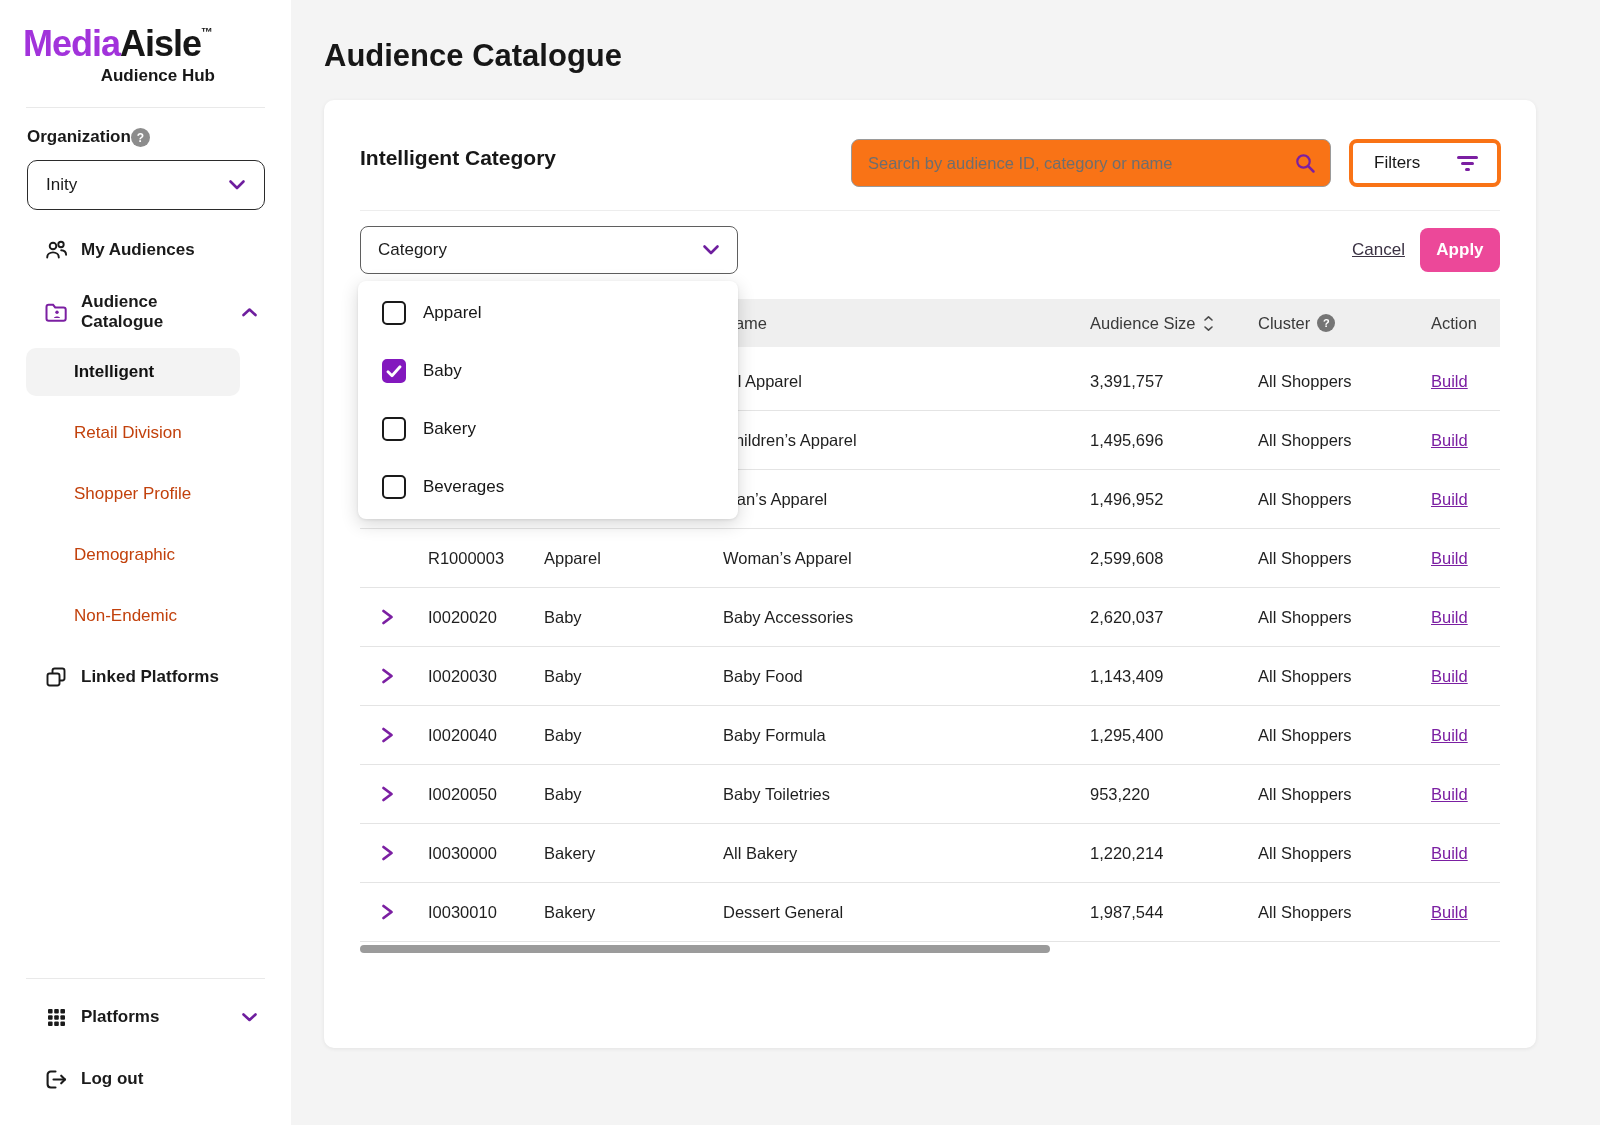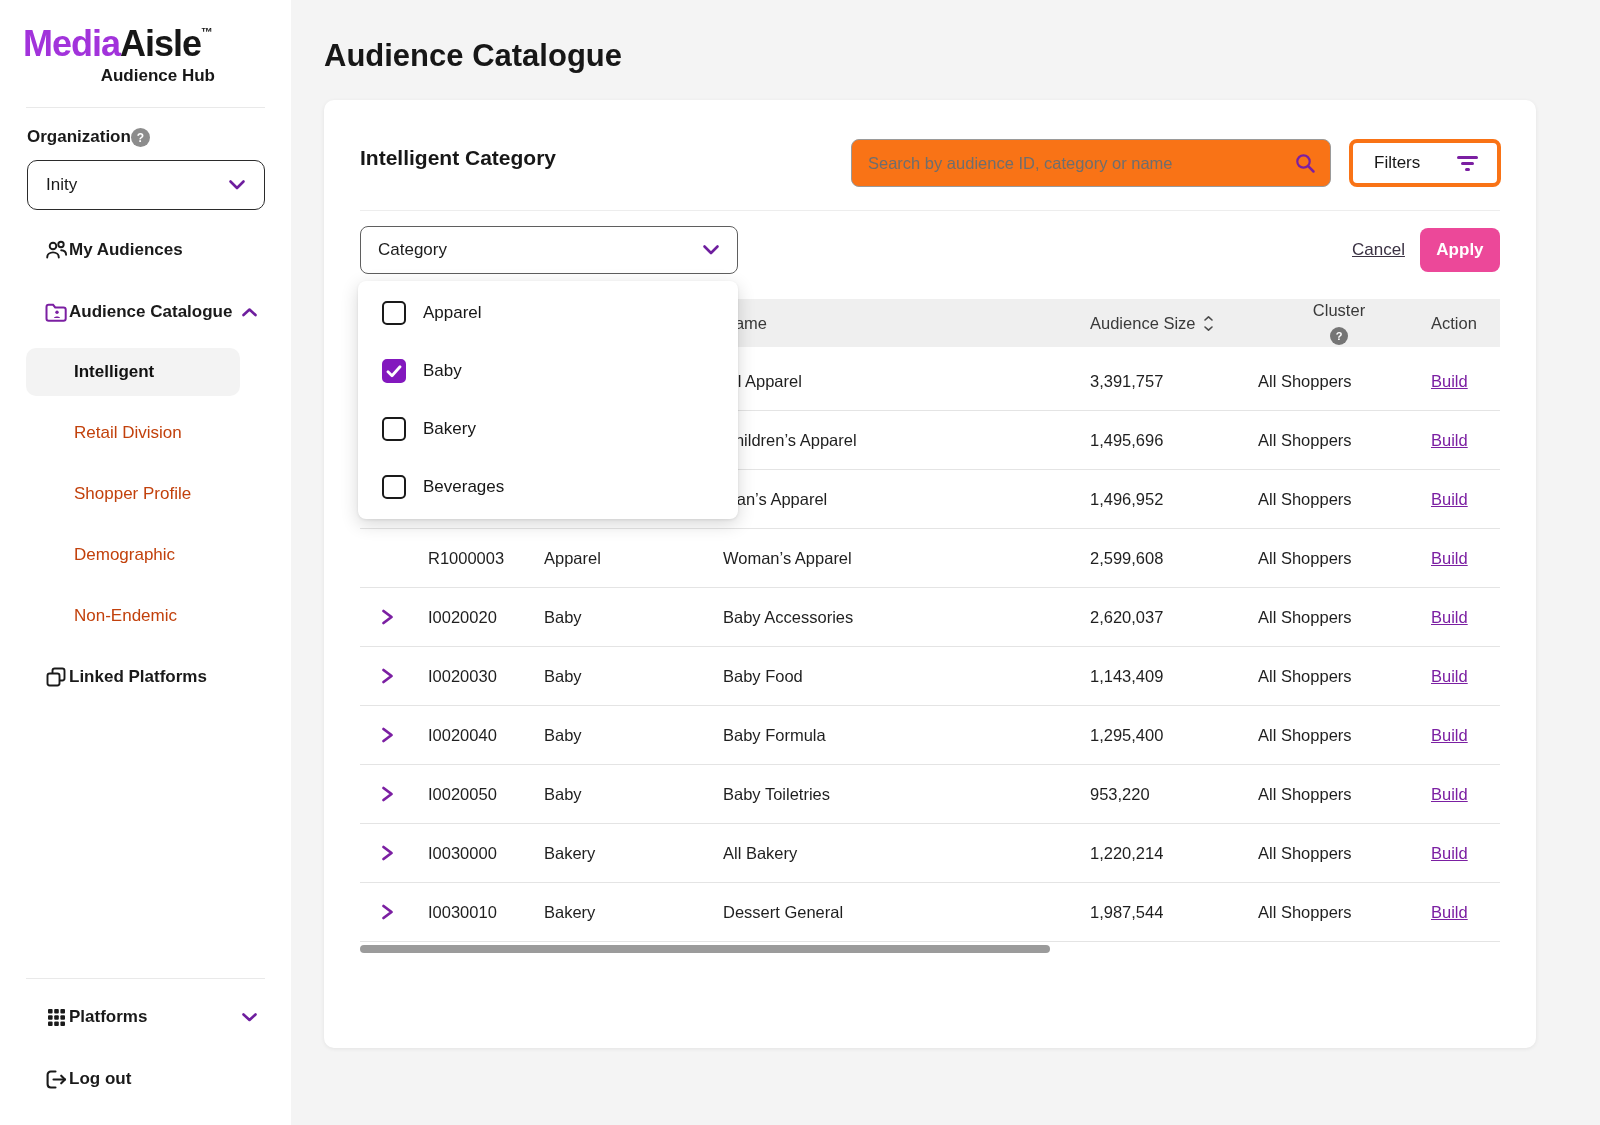--- a/index.html
+++ b/index.html
@@ -26,21 +26,21 @@
   .side-divider { border-top:1px solid #e9e9e9; margin:21px 26px 0 26px; }
   .org-section { padding:19px 26px 0 27px; }
   .org-label-row { display:flex; align-items:flex-end; font-size:17px; font-weight:700; }
   .qmark { display:inline-flex; align-items:center; justify-content:center;
     width:19px; height:19px; border-radius:50%; background:#8c8c8c; color:#fff;
     font-size:12px; font-weight:700; }
   .org-select { margin-top:13px; height:50px; border:1.6px solid #2b2b2b; border-radius:10px;
     display:flex; align-items:center; justify-content:space-between; padding:0 18px; font-size:17px;
     background:#fff; cursor:pointer; }
   .side-nav { margin-top:0; }
-  .nav-row { display:flex; align-items:center; height:40px; padding-left:44px; gap:1px;
+  .nav-row { display:flex; align-items:center; height:40px; padding-left:44px; gap:13px;
     font-size:17px; font-weight:700; cursor:pointer; }
   .nav-row .nav-chevron { margin-left:auto; margin-right:33px; display:flex; }
   .row-audiences { margin-top:20px; }
   .row-catalogue { margin-top:22px; }
   .row-linked { margin-top:17px; }
   .sub-item { margin-left:26px; width:214px; height:48px; display:flex; align-items:center;
     padding-left:48px; border-radius:10px; font-size:17px; font-weight:400; color:#c2410c;
     margin-bottom:13px; cursor:pointer; }
   .sub-item.first { margin-top:16px; }
   .sub-item.active { background:#f3f3f3; font-weight:700; color:#111; }
@@ -86,21 +86,21 @@
   .apply-btn { width:81px; height:44px; border:none; border-radius:8px; background:#ec4899;
     color:#fff; font-size:17px; font-weight:700; font-family:"Liberation Sans", sans-serif; cursor:pointer; }
 
   
   .tgrid { display:grid; grid-template-columns:54px 118px 178px 368px 166px 176px 80px; align-items:center; }
   .thead { position:absolute; left:36px; top:199px; width:1140px; height:48px; background:#efefef;
     font-size:16.5px; color:#3a3a3a; }
   .th { display:flex; align-items:center; gap:7px; }
   .th-name { padding-left:13px; }
   .th-size { padding-left:12px; }
-  .th-cluster { padding-left:14px;flex-direction:column; }
+  .th-cluster { padding-left:14px; }
   .th-action { padding-left:11px; }
   .tbody { position:absolute; left:36px; top:252px; width:1140px; }
   .trow { height:59px; border-bottom:1px solid #e4e4e4; font-size:16.5px; color:#1f1f1f; }
   .cell { display:flex; align-items:center; }
   .c-exp { justify-content:center; }
   .c-exp span { display:flex; cursor:pointer; }
   .c-id { padding-left:14px; }
   .c-cat { padding-left:12px; }
   .c-name { padding-left:13px; }
   .c-size { padding-left:12px; }

